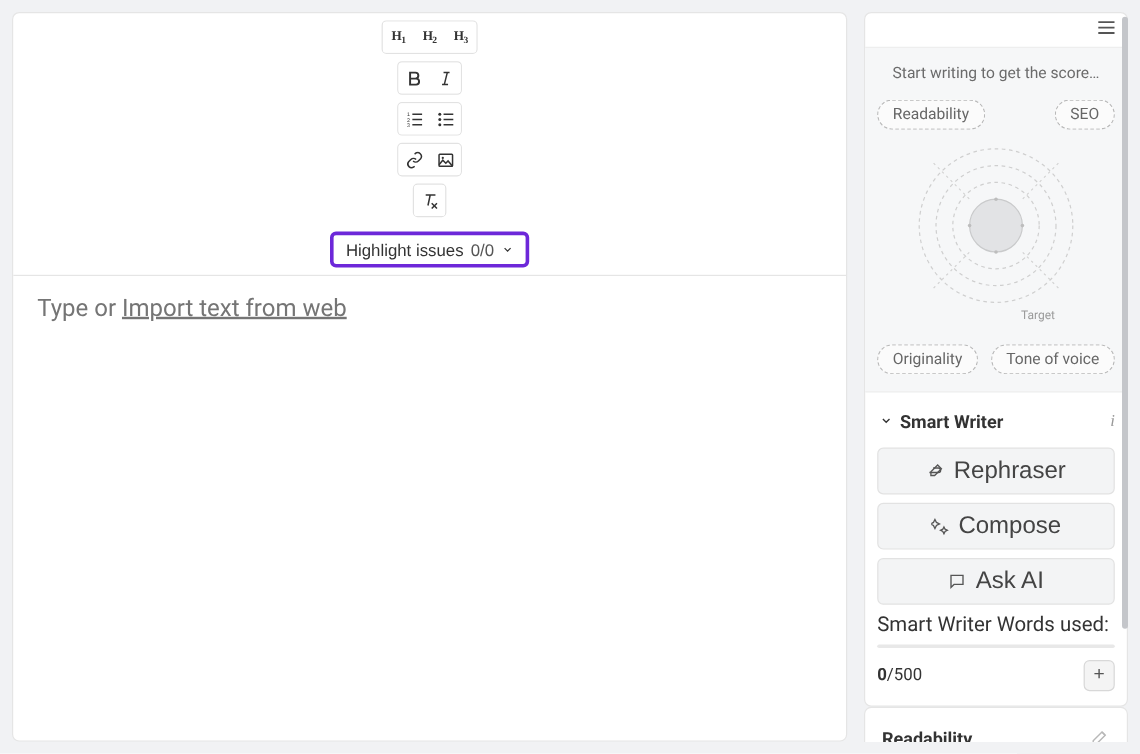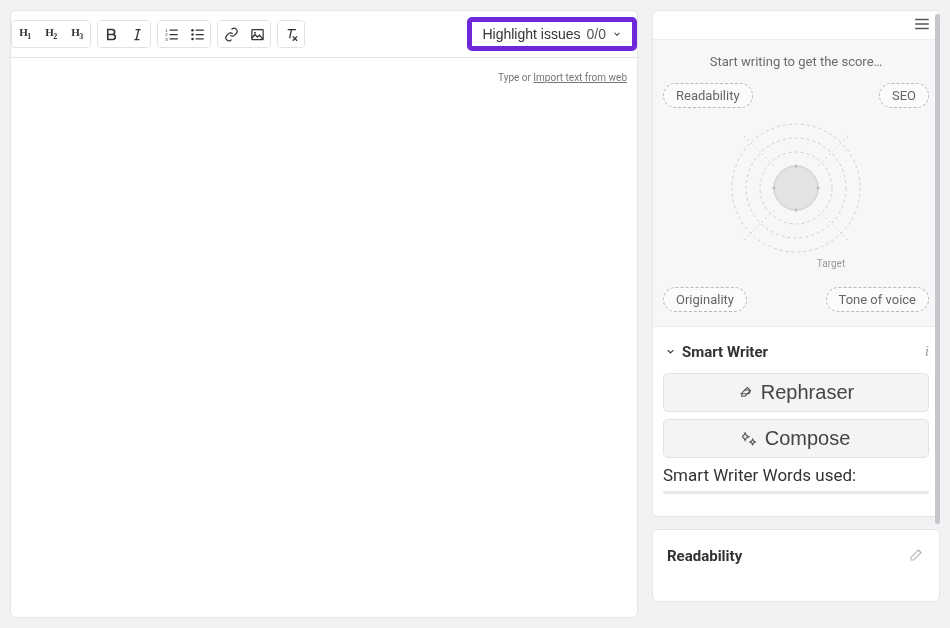--- a/index.html
+++ b/index.html
@@ -23,23 +23,24 @@
       background: #fff;
       border: 1px solid #e5e5e5;
       border-radius: 6px;
       display: flex;
       flex-direction: column;
       overflow: hidden;
     }
     .toolbar {
       display: flex;
       align-items: center;
-      padding: 6px 0;
+      padding: 6px 16px;
       border-bottom: 1px solid #e5e5e5;
       gap: 6px;
+      flex-direction: column;
     }
     .tb-group {
       display: flex;
       border: 1px solid #e2e2e2;
       border-radius: 4px;
       overflow: hidden;
     }
     .tb-btn {
       width: 26px;
       height: 26px;
@@ -54,47 +55,45 @@
     .tb-btn + .tb-btn { }
     .tb-btn svg { width: 15px; height: 15px; fill: currentColor; }
     .tb-btn.heading-btn { font-weight: 700; font-size: 11px; letter-spacing: -0.5px; font-family: Georgia, serif;}
     .tb-btn.heading-btn sub { font-size: 8px; font-weight: 700; }
     .spacer { flex: 1; }
     .highlight-issues {
       display: flex;
       align-items: center;
       gap: 6px;
       padding: 4px 10px;
-      border: 5px solid #6d28d9;
+      border: 3px solid #6d28d9;
       border-radius: 5px;
       cursor: pointer;
       background: #fff;
       font-size: 14px;
       color: #333;
     }
     .highlight-issues .count { color: #555; }
     .chev { width: 10px; height: 10px; }
     .editor-body {
       flex: 1;
-      padding: 14px 10px;
+      padding: 14px 20px;
       color: #757575;
-      font-size: 10px;
-      text-align: right;
+      font-size: 20px;
     }
     .editor-body .import-link {
       text-decoration: underline;
       cursor: pointer;
       color: #757575;
     }
     
     .sidebar {
-      width: 288px;
+      width: 220px;
       display: flex;
       flex-direction: column;
-      gap: 12px;
       overflow-y: auto;
       position: relative;
     }
     .sidebar::-webkit-scrollbar { width: 8px; }
     .sidebar::-webkit-scrollbar-thumb { background: #c8c8c8; border-radius: 4px; }
     .sidebar::-webkit-scrollbar-track { background: transparent; }
     .scrollbar-vis {
       position: absolute;
       right: 0; top: 4px;
       width: 5px; height: 510px;
@@ -345,22 +344,32 @@
               <path d="M15 4l5 5-9 9H6v-5z"></path>
             </svg>
           <span>Rephraser</span>
         </button>
         <button class="sw-btn">
           <svg viewBox="0 0 24 24">
               <path d="M5 3l2 4 4 2-4 2-2 4-2-4-4-2 4-2zM17 13l1.5 3 3 1.5-3 1.5L17 22l-1.5-3-3-1.5 3-1.5z"></path>
             </svg>
           <span>Compose</span>
         </button>
+        <button class="sw-btn">
+          <svg viewBox="0 0 24 24">
+              <path d="M4 4h16v12H8l-4 4z"></path>
+            </svg>
+          <span>Ask AI</span>
+        </button>
         <div class="sw-words-label">Smart Writer Words used:</div>
         <div class="sw-progress"></div>
+        <div class="sw-count-row">
+          <span class="sw-count"><strong>0</strong><span>/</span><span>500</span></span>
+          <button class="sw-add-btn">+</button>
+        </div>
       </div>
     </div>
 
     <div class="readability-card">
       <div class="rc-header">
         <span class="title">Readability</span>
         <span><svg viewBox="0 0 24 24">
               <path d="M3 17l11-11 4 4L7 21H3z"></path>
               <path d="M14 6l4 4"></path>
             </svg></span>

